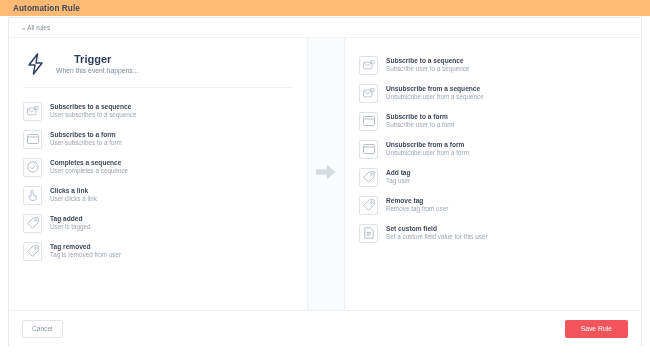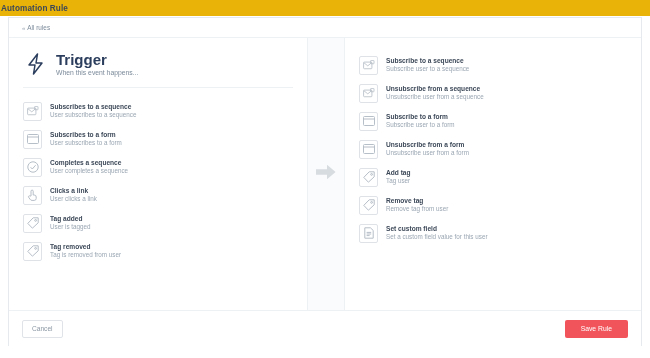--- a/index.html
+++ b/index.html
@@ -16,24 +16,24 @@
   }
   .page {
     position: relative;
     width: 650px;
     height: 358px;
     background: #ffffff;
   }
   
   .page-title-bar {
     height: 16px;
-    padding: 0 0 0 1px;
-    display: flex;
-    align-items: center;
-    background: #eab308;
+    padding: 0 0 0 13px;
+    display: flex;
+    align-items: center;
+    background: #fdba74;
   }
   .page-title {
     font-size: 8.2px;
     font-weight: bold;
     color: #3c4858;
     letter-spacing: 0.1px;
   }
   
   .card {
     position: absolute;
@@ -110,24 +110,25 @@
     align-items: center;
     justify-content: center;
     color: #2c3e5d;
   }
   .section-head-text {
     display: flex;
     flex-direction: column;
     gap: 2px;
   }
   .section-title {
-    font-size: 15px;
+    font-size: 11px;
     font-weight: bold;
     color: #2c3e5d;
     line-height: 1.05;
+    margin-left: 18px;
   }
   .section-sub {
     font-size: 6.8px;
     color: #7b8a9a;
     line-height: 1.05;
   }
   
   .option-list {
     display: flex;
     flex-direction: column;

